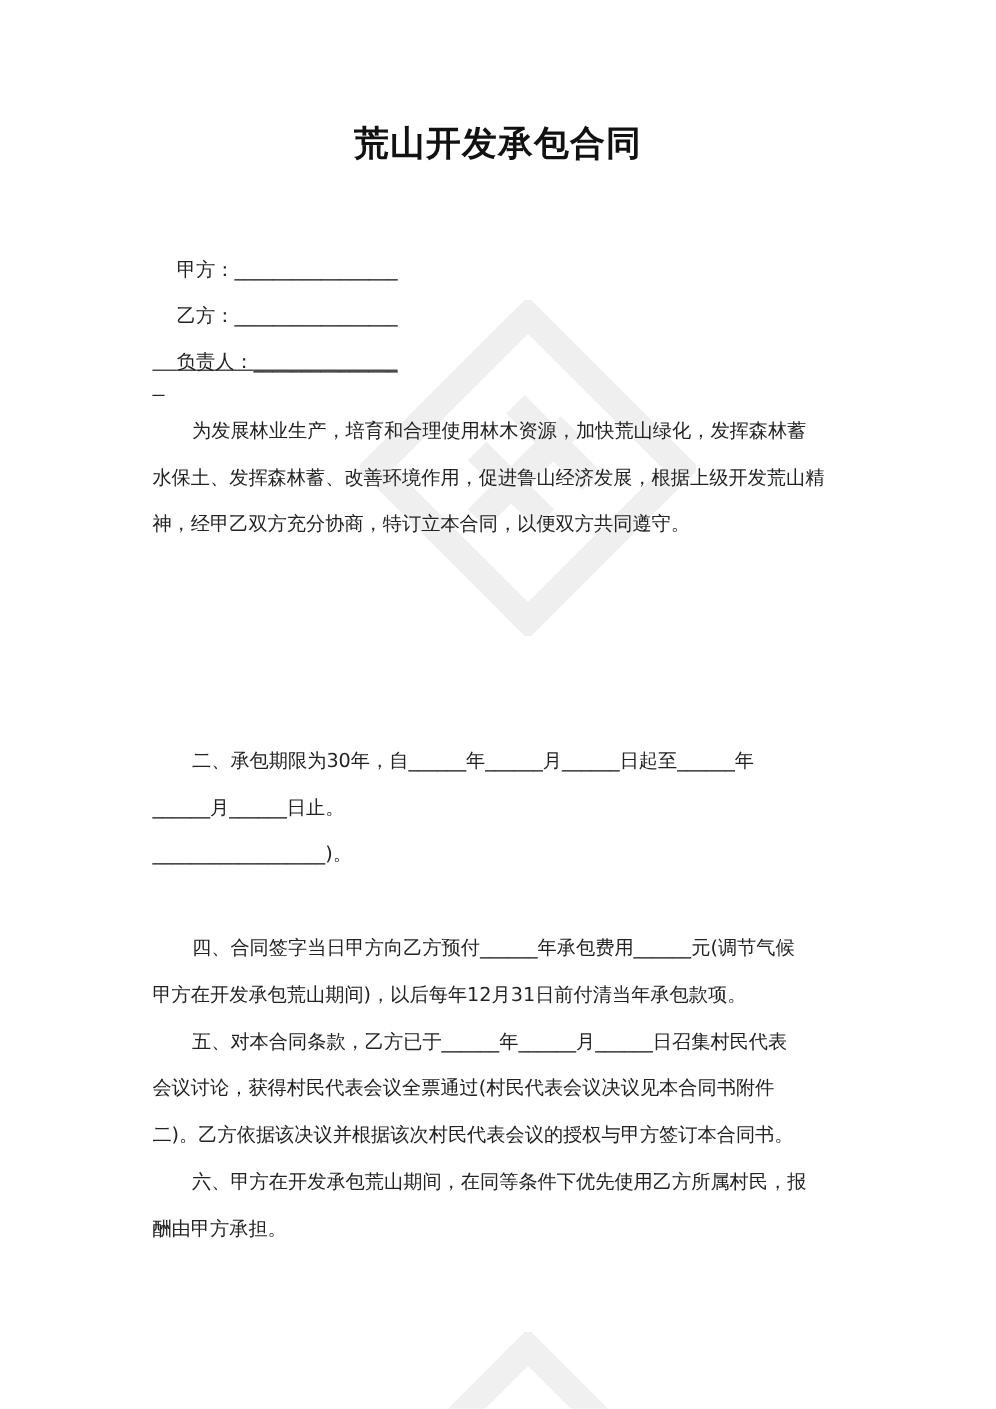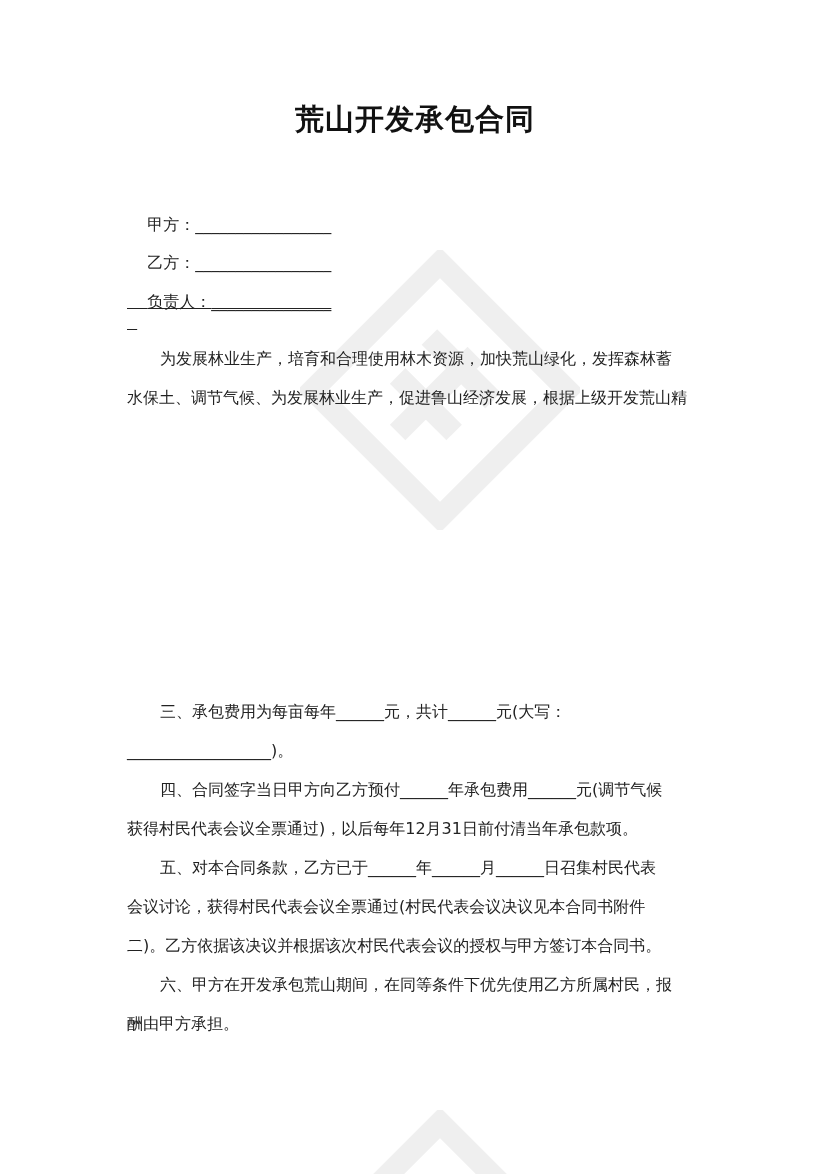--- a/index.html
+++ b/index.html
@@ -41,33 +41,37 @@
   </div>
   <div class="field" style="top:234px;">
     <span>乙方：</span><span>_________________</span>
   </div>
   <div class="field" style="top:273px;text-decoration:underline;">
     <span>负责人：</span><span>_______________</span>
   </div>
 
   <div class="para" style="top:339px;">
     <span class="line first">为发展林业生产，培育和合理使用林木资源，加快荒山绿化，发挥森林蓄</span>
-    <span class="line">水保土、调节气候、为发展林业生产，促进鲁山经济发展，根据上级开发荒山精</span>
+    <span class="line">水保土、发挥森林蓄、改善环境作用，促进鲁山经济发展，根据上级开发荒山精</span>
+    <span class="line">神，经甲乙双方充分协商，特订立本合同，以便双方共同遵守。</span>
   </div>
 
 
+  <div class="para" style="top:614px;">
+    <span class="line first">二、承包期限为30年，自______年______月______日起至______年</span>
+    <span class="line">______月______日止。</span>
+  </div>
 
   <div class="para" style="top:692px;">
-    <span class="line first">三、承包费用为每亩每年______元，共计______元(大写：</span>
     <span class="line">__________________)。</span>
   </div>
 
   <div class="para" style="top:770px;">
     <span class="line first">四、合同签字当日甲方向乙方预付______年承包费用______元(调节气候</span>
-    <span class="line">获得村民代表会议全票通过)，以后每年12月31日前付清当年承包款项。</span>
+    <span class="line">甲方在开发承包荒山期间)，以后每年12月31日前付清当年承包款项。</span>
   </div>
 
   <div class="para" style="top:965px;">
     <span class="line first">六、甲方在开发承包荒山期间，在同等条件下优先使用乙方所属村民，报</span>
     <span class="line">酬由甲方承担。</span>
   </div>
 
   <div class="para" style="top:848px;">
     <span class="line first">五、对本合同条款，乙方已于______年______月______日召集村民代表</span>
     <span class="line">会议讨论，获得村民代表会议全票通过(村民代表会议决议见本合同书附件</span>

